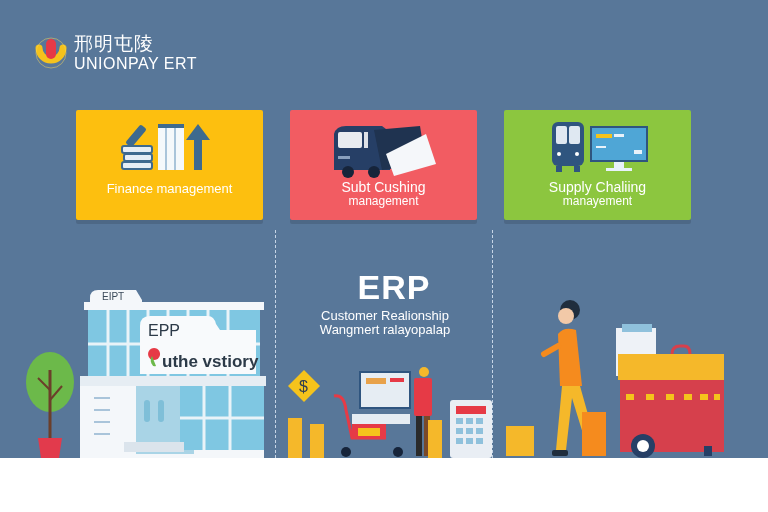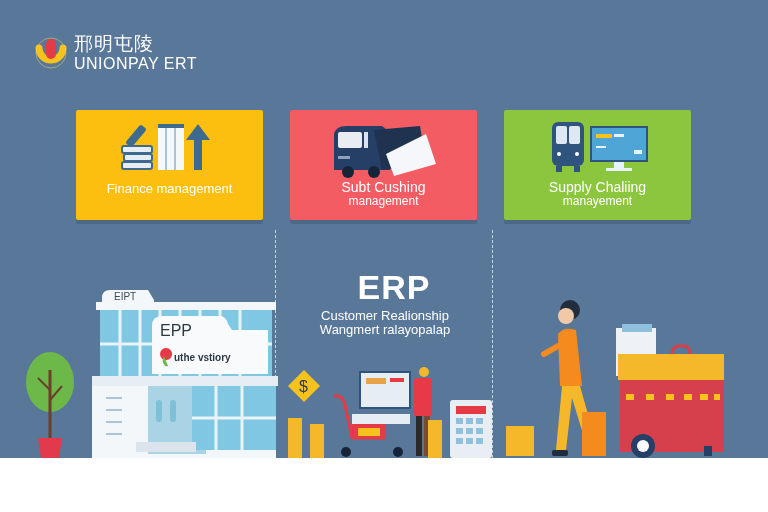--- a/index.html
+++ b/index.html
@@ -108,21 +108,21 @@
   <div class="erp-sub" style="top:308px;">Customer Realionship</div>
 
   <svg class="abs" style="left:24px;top:350px;" width="52" height="108" viewBox="0 0 52 108">
     <ellipse cx="26" cy="32" rx="24" ry="30" fill="#6cb94a"></ellipse>
     <line x1="26" y1="20" x2="26" y2="90" stroke="#6b3f2a" stroke-width="3"></line>
     <line x1="26" y1="40" x2="14" y2="28" stroke="#6b3f2a" stroke-width="2"></line>
     <line x1="26" y1="50" x2="38" y2="36" stroke="#6b3f2a" stroke-width="2"></line>
     <polygon points="14,88 38,88 35,108 17,108" fill="#e23a4c"></polygon>
   </svg>
 
-  <div class="abs" style="left:92px;top:284px;width:190px;height:174px;">
+  <div class="abs" style="left:80px;top:284px;width:190px;height:174px;">
     <svg width="190" height="174" viewBox="0 0 190 174">
       <path d="M10 14 Q10 6 18 6 L56 6 L62 16 L62 20 L10 20 Z" fill="#f4f7fa"></path>
       <rect x="4" y="18" width="180" height="8" fill="#f4f7fa"></rect>
       <rect x="8" y="26" width="172" height="70" fill="#7fc7e2"></rect>
       <g stroke="#e9f3f8" stroke-width="3">
         <line x1="28" y1="26" x2="28" y2="96"></line>
           <line x1="48" y1="26" x2="48" y2="96"></line>
         <line x1="68" y1="26" x2="68" y2="96"></line>
           <line x1="88" y1="26" x2="88" y2="96"></line>
         <line x1="108" y1="26" x2="108" y2="96"></line>
@@ -147,21 +147,21 @@
           <line x1="14" y1="126" x2="30" y2="126"></line>
         <line x1="14" y1="138" x2="30" y2="138"></line>
           <line x1="14" y1="150" x2="30" y2="150"></line>
       </g>
       <rect x="44" y="158" width="60" height="10" fill="#dbe4ec"></rect>
       <path d="M74 76 a6 6 0 1 1 0.1 0" fill="#e63a46"></path>
       <path d="M72 72 a4 6 0 0 0 4 10" fill="#6cb94a"></path>
     </svg>
     <span class="abs" style="left:22px;top:7px;font-size:10px;color:#3a4a5a;">EIPT</span>
     <span class="abs" style="left:68px;top:38px;font-size:16px;color:#2c3a48;">EPP</span>
-    <span class="abs" style="left:82px;top:68px;font-size:10px;color:#2c3a48;font-weight:bold;">uthe vstiory</span>
+    <span class="abs" style="left:82px;top:68px;font-size:17px;color:#2c3a48;font-weight:bold;">uthe vstiory</span>
   </div>
 
   <svg class="abs" style="left:282px;top:366px;" width="212" height="92" viewBox="0 0 212 92">
     <polygon points="22,4 38,20 22,36 6,20" fill="#f5c31c"></polygon>
     <text x="17" y="26" font-size="16" font-family="Liberation Sans, sans-serif" fill="#2f3e52">$</text>
     <rect x="6" y="52" width="14" height="40" fill="#f5b82a"></rect>
     <rect x="28" y="58" width="14" height="34" fill="#f5b82a"></rect>
     <rect x="78" y="6" width="50" height="36" fill="#e6edf3" stroke="#2f557f" stroke-width="2"></rect>
     <rect x="84" y="12" width="20" height="6" fill="#e8a24a"></rect>
     <rect x="108" y="12" width="14" height="4" fill="#e63a46"></rect>

